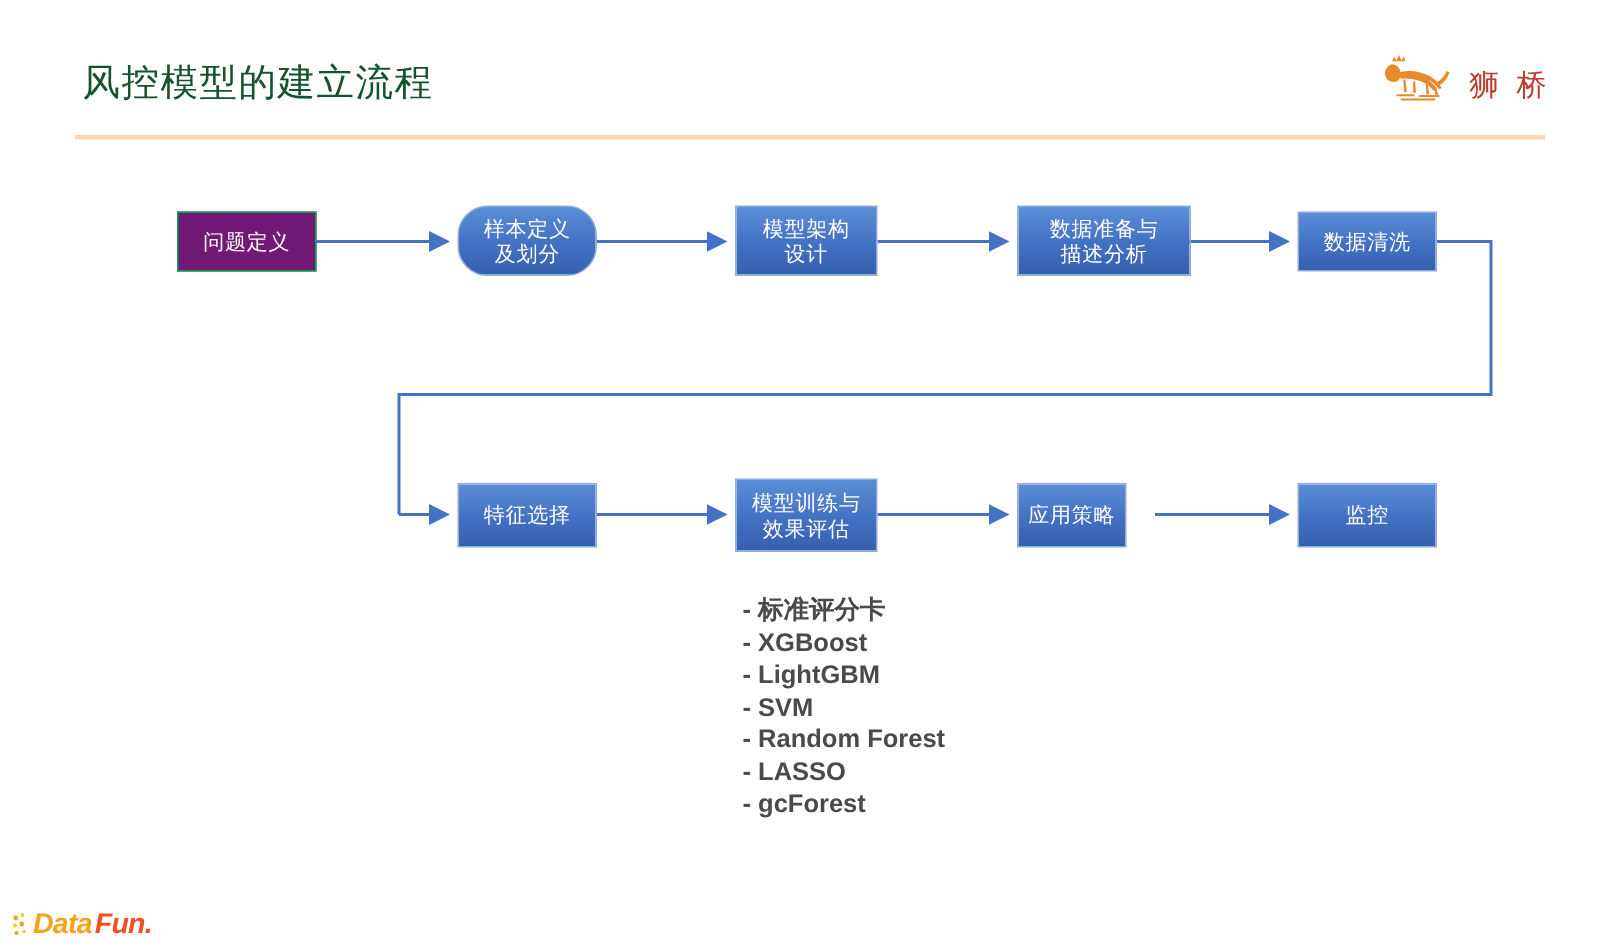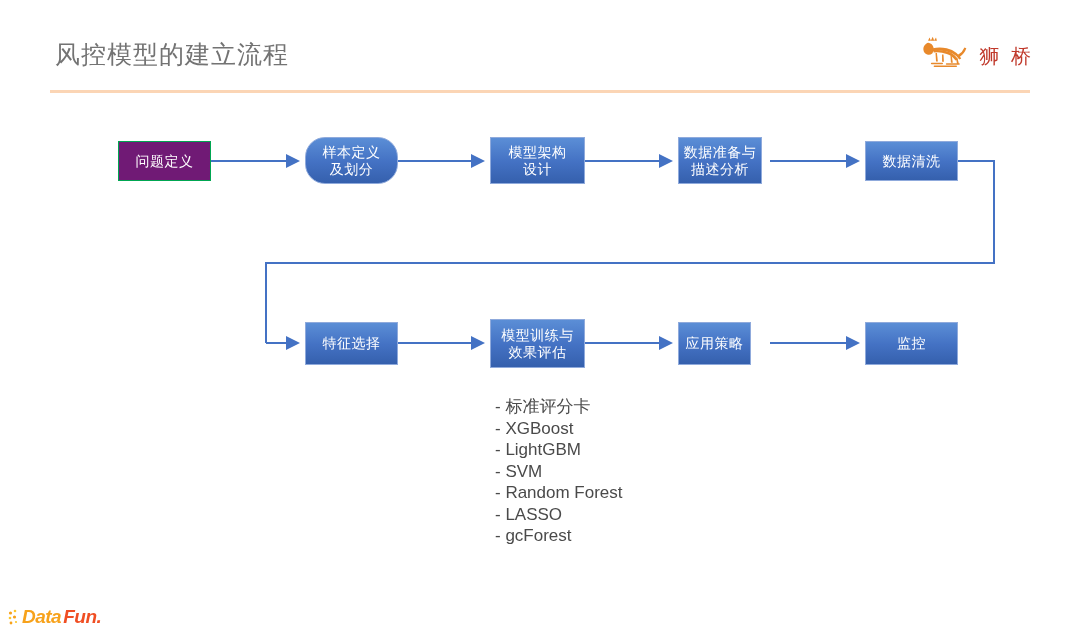--- a/index.html
+++ b/index.html
@@ -14,21 +14,21 @@
     overflow: hidden;
     position: relative;
   }
 
   
   #slide-title {
     position: absolute;
     left: 55px;
     top: 38px;
     font-size: 25px;
-    color: #737373;
+    color: #14532d;
     letter-spacing: 1px;
     white-space: nowrap;
   }
   #title-divider {
     position: absolute;
     left: 50px;
     top: 90px;
     width: 980px;
     height: 3px;
     background: #fbd5b5;
@@ -88,29 +88,29 @@
   #method-list {
     position: absolute;
     left: 495px;
     top: 396px;
     font-size: 17px;
     line-height: 21.5px;
     color: #4a4a4a;
   }
   #method-list .method-item {
     white-space: nowrap;
+    font-weight: bold;
   }
 
   
   #footer-logo {
     position: absolute;
     left: 8px;
     bottom: 8px;
     display: flex;
-    align-items: flex-end;
     gap: 2px;
   }
   #footer-logo .dfn-dots {
     display: block;
     width: 12px;
     height: 18px;
   }
   #footer-logo .dfn-text {
     font-size: 19px;
     font-weight: bold;
@@ -176,21 +176,21 @@
 </svg>
 
 <div class="node green" style="left:118px; top:141px; width:93px; height:40px;">问题定义</div>
 
 <div class="node blue" style="left:305px; top:137px; width:93px; height:47px;border-radius:20px;">样本定义
 及划分</div>
 
 <div class="node blue" style="left:490px; top:137px; width:95px; height:47px;">模型架构
 设计</div>
 
-<div class="node blue" style="left:678px; top:137px; width:84px; height:47px;">数据准备与
+<div class="node blue" style="left:678px; top:137px; width:116px; height:47px;">数据准备与
 描述分析</div>
 
 <div class="node blue" style="left:865px; top:141px; width:93px; height:40px;">数据清洗</div>
 
 <div class="node blue" style="left:305px; top:322px; width:93px; height:43px;">特征选择</div>
 
 <div class="node blue" style="left:490px; top:319px; width:95px; height:49px;">模型训练与
 效果评估</div>
 
 <div class="node blue" style="left:678px; top:322px; width:73px; height:43px;">应用策略</div>

